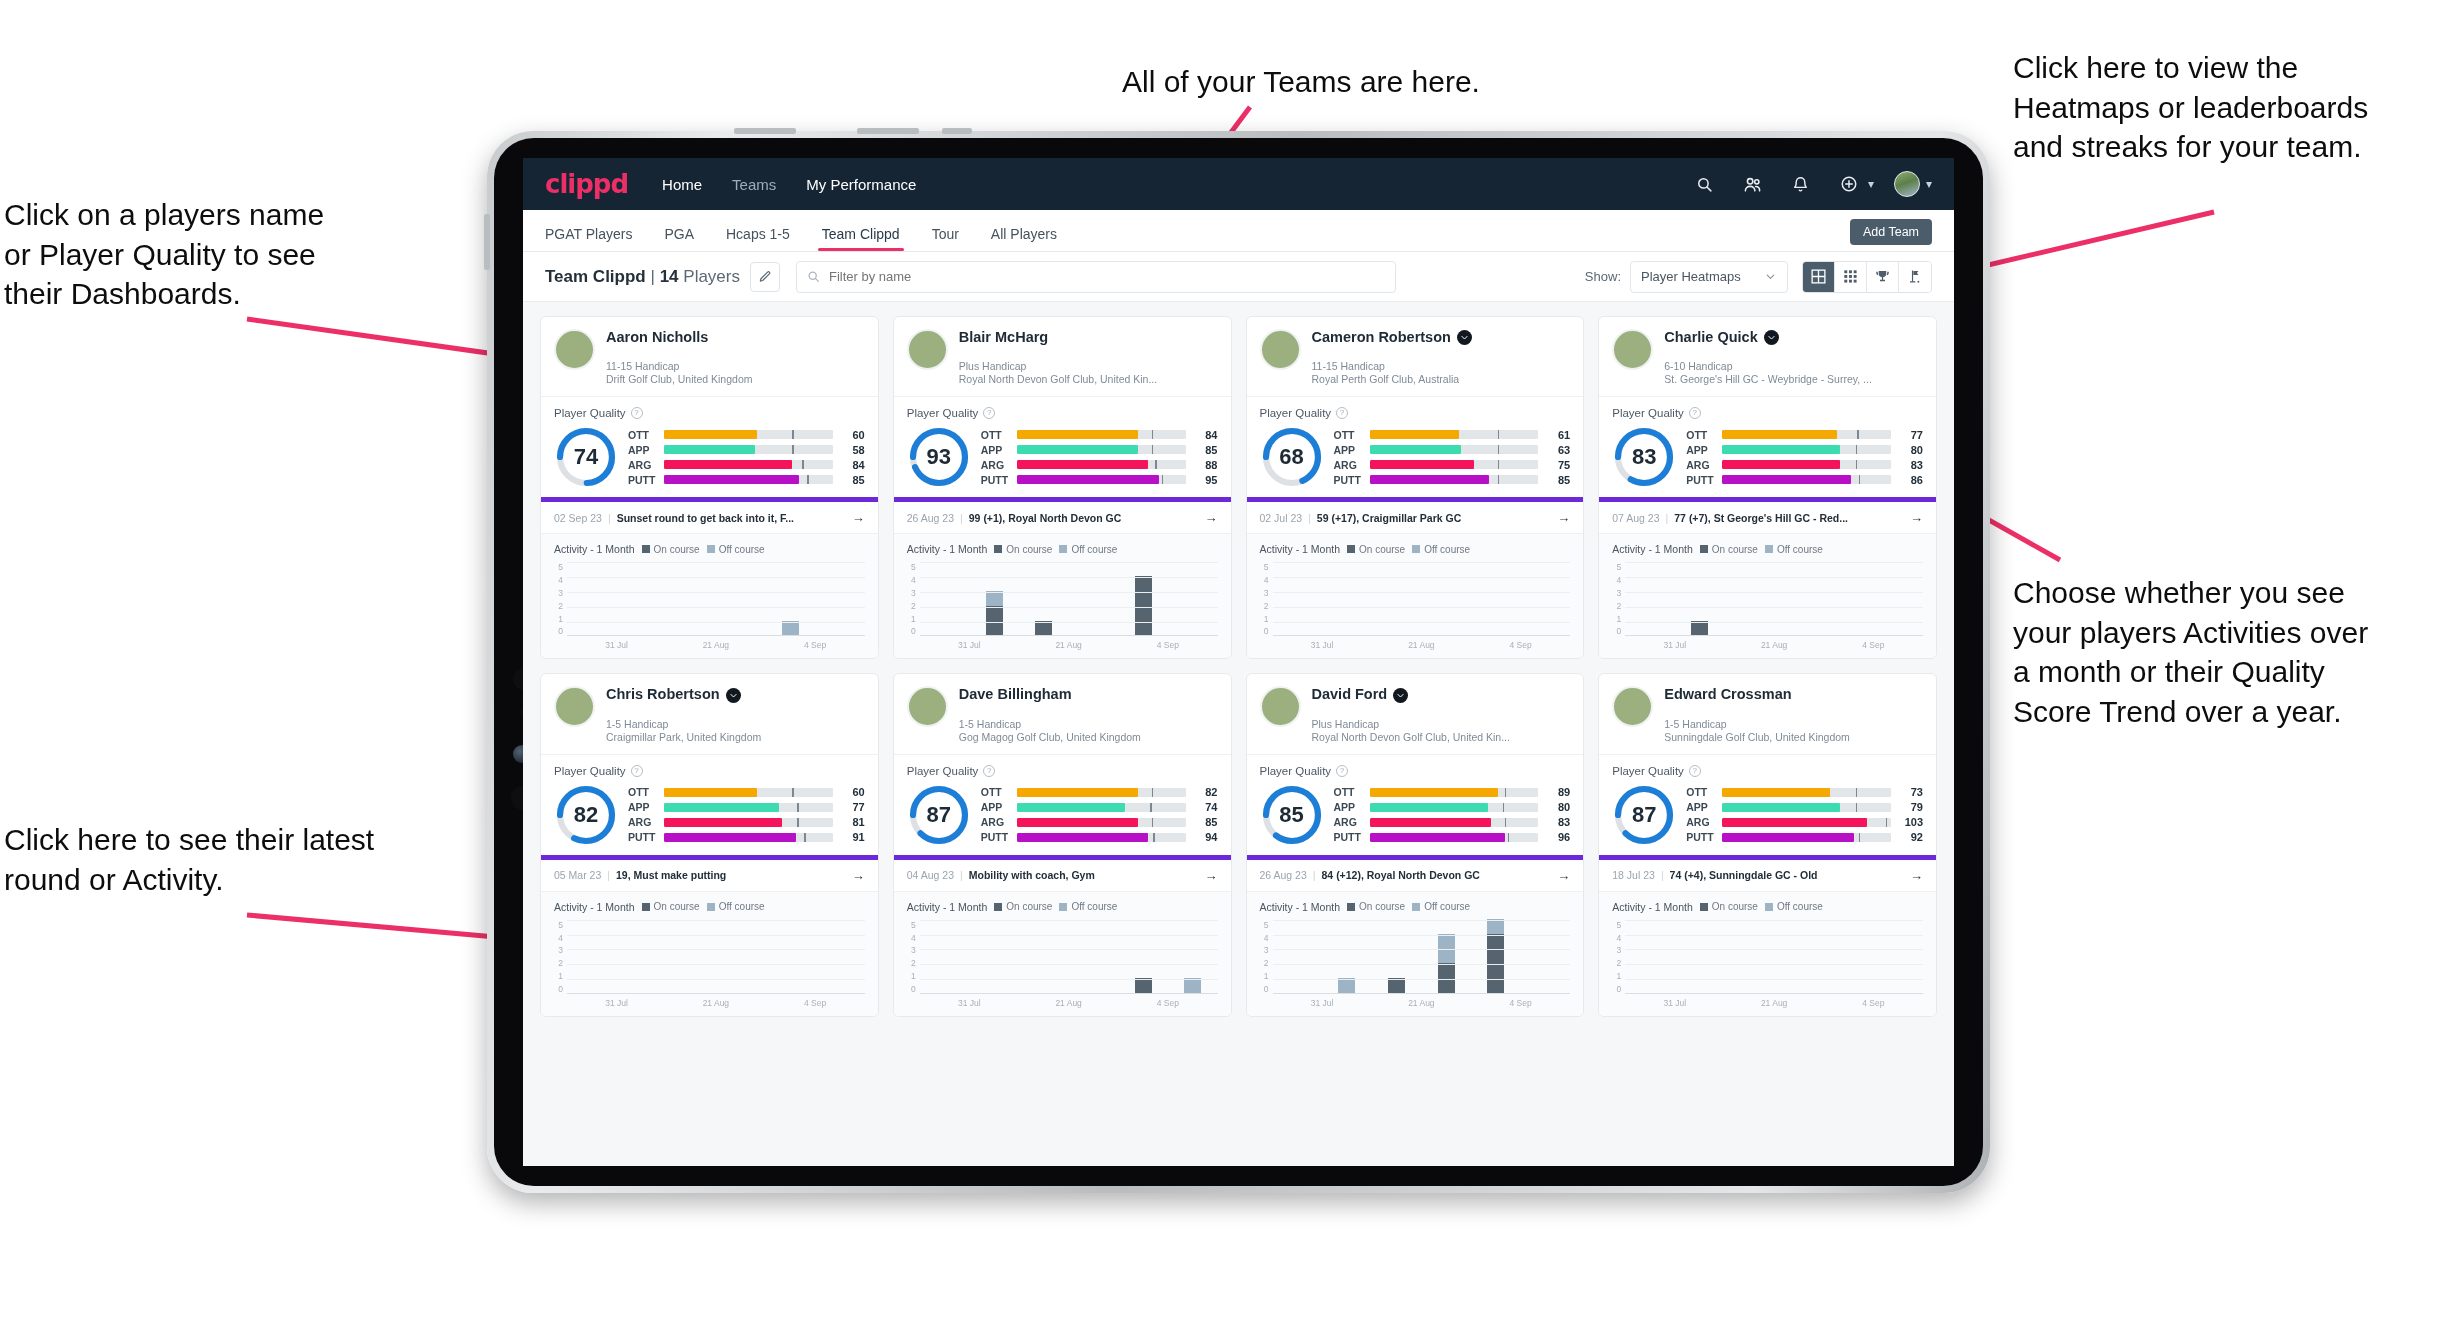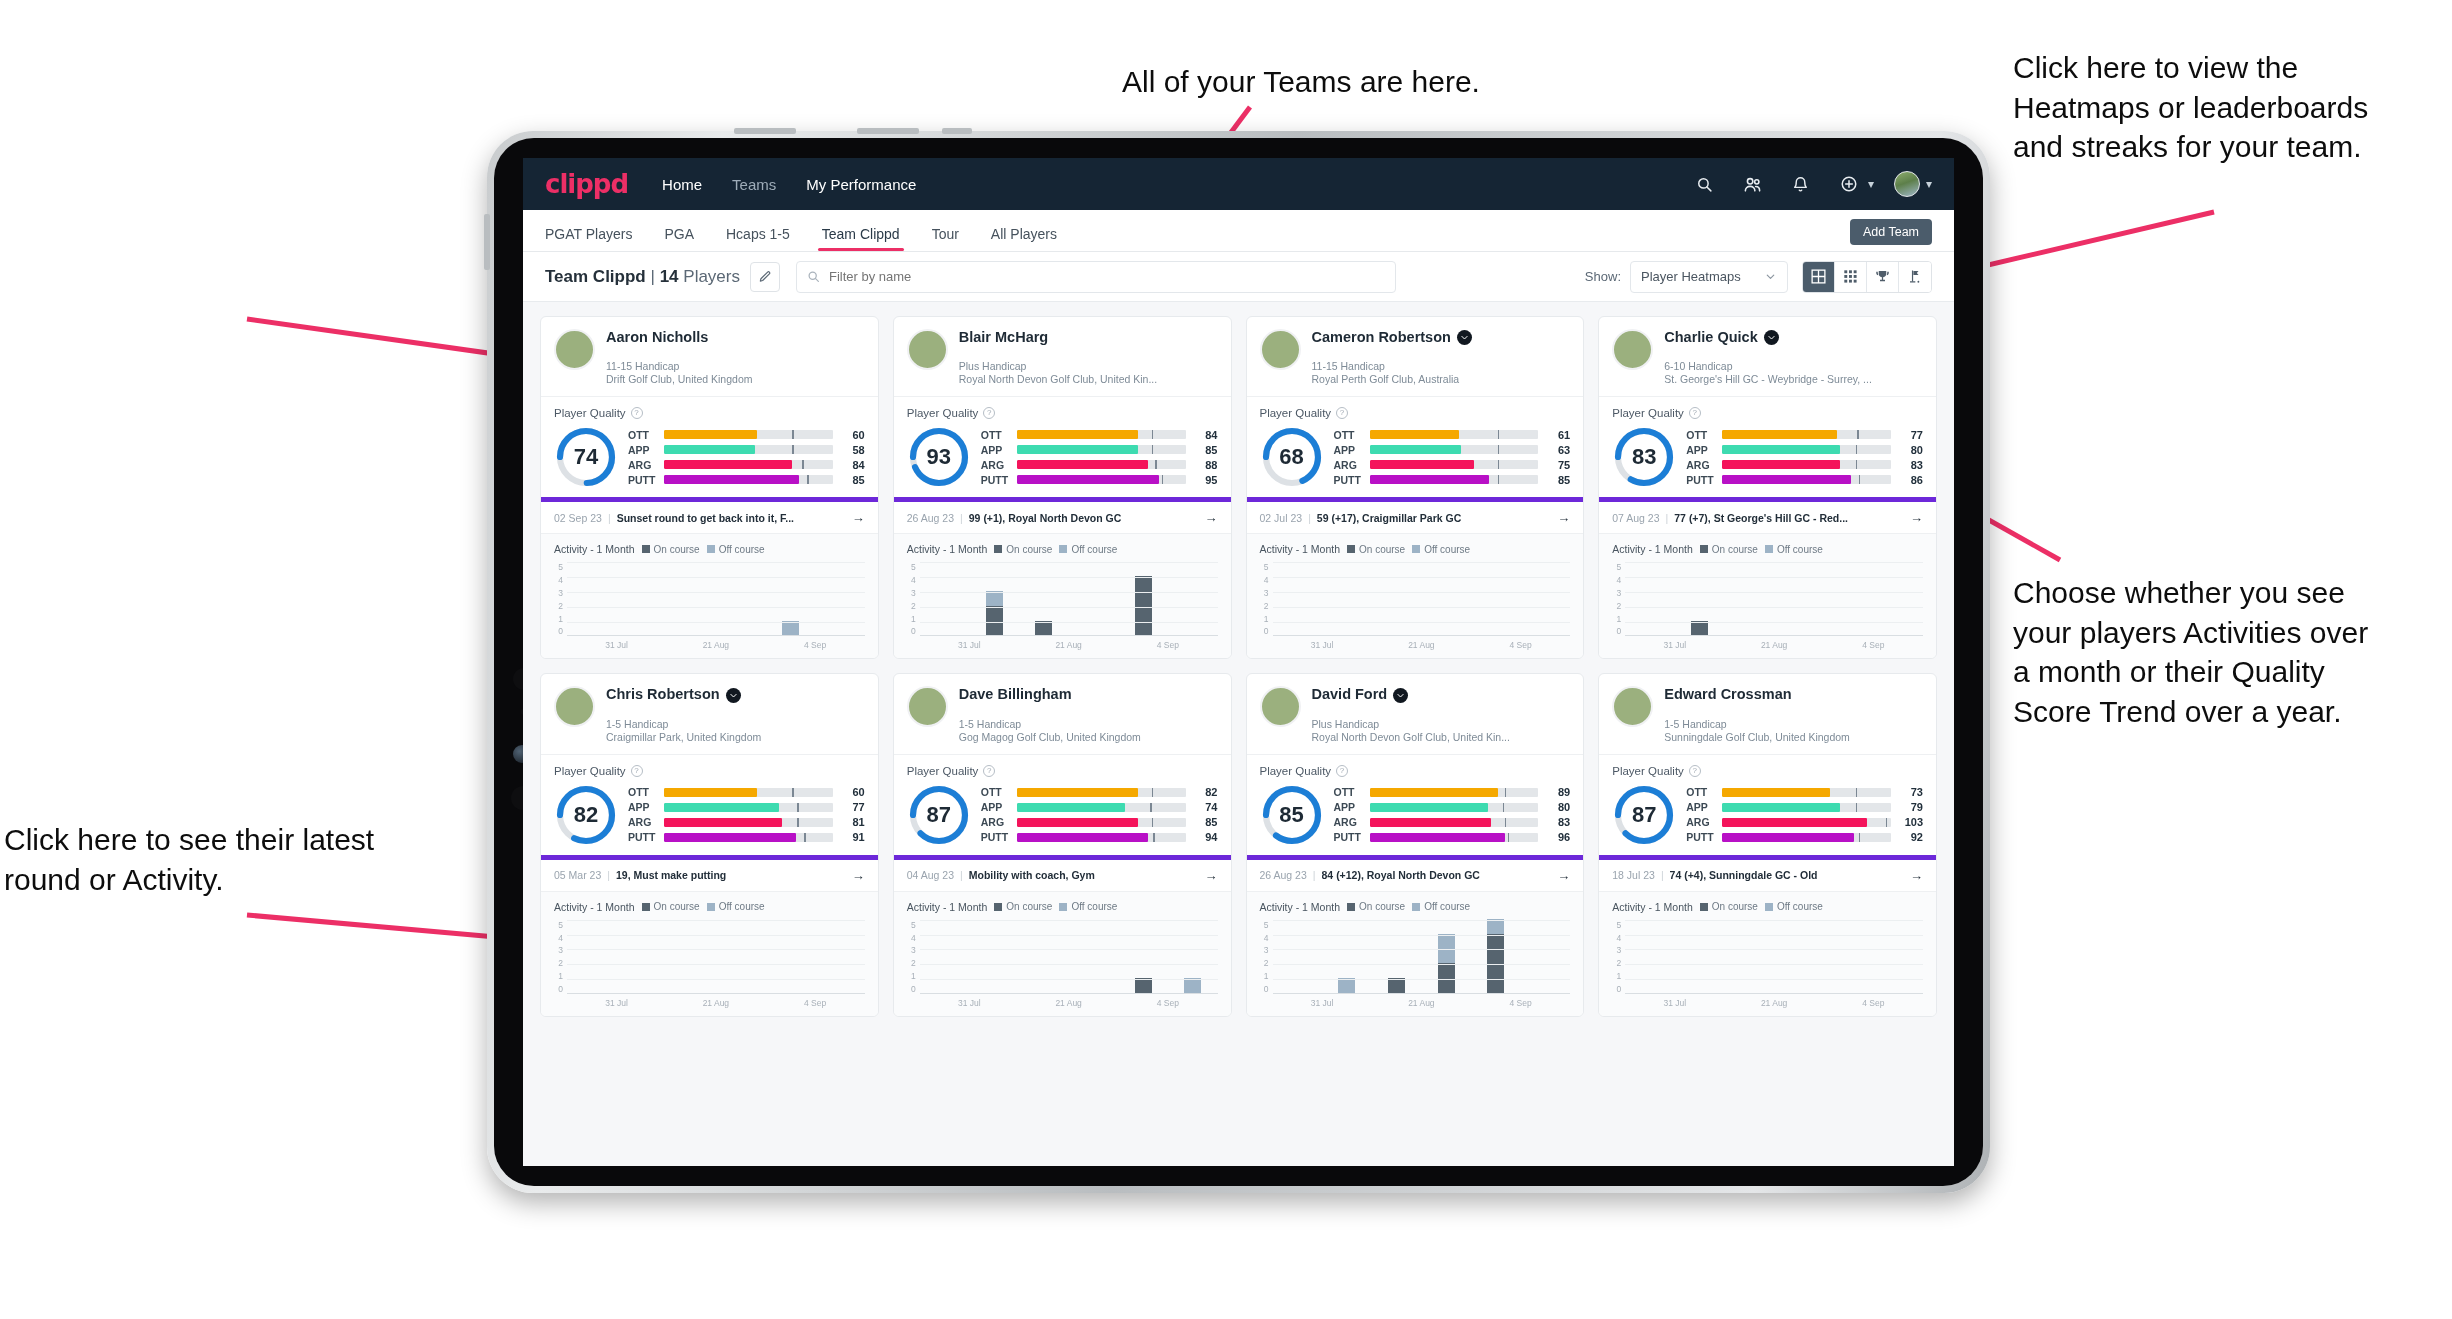--- a/index.html
+++ b/index.html
@@ -209,20 +209,23 @@
 </style>
 </head>
 <body>
 
 <div class="stage">
 
   <div class="anno" id="anno-teams">All of your Teams are here.</div>
   <div class="anno" id="anno-heat">Click here to view the
 Heatmaps or leaderboards
 and streaks for your team.</div>
+  <div class="anno" id="anno-names">Click on a players name
+or Player Quality to see
+their Dashboards.</div>
   <div class="anno" id="anno-round">Click here to see their latest
 round or Activity.</div>
   <div class="anno" id="anno-show">Choose whether you see
 your players Activities over
 a month or their Quality
 Score Trend over a year.</div>
 
   <svg class="arrow-svg">
     <defs>
       <marker id="ah" markerWidth="7" markerHeight="7" refX="5.2" refY="3.3" orient="auto">

